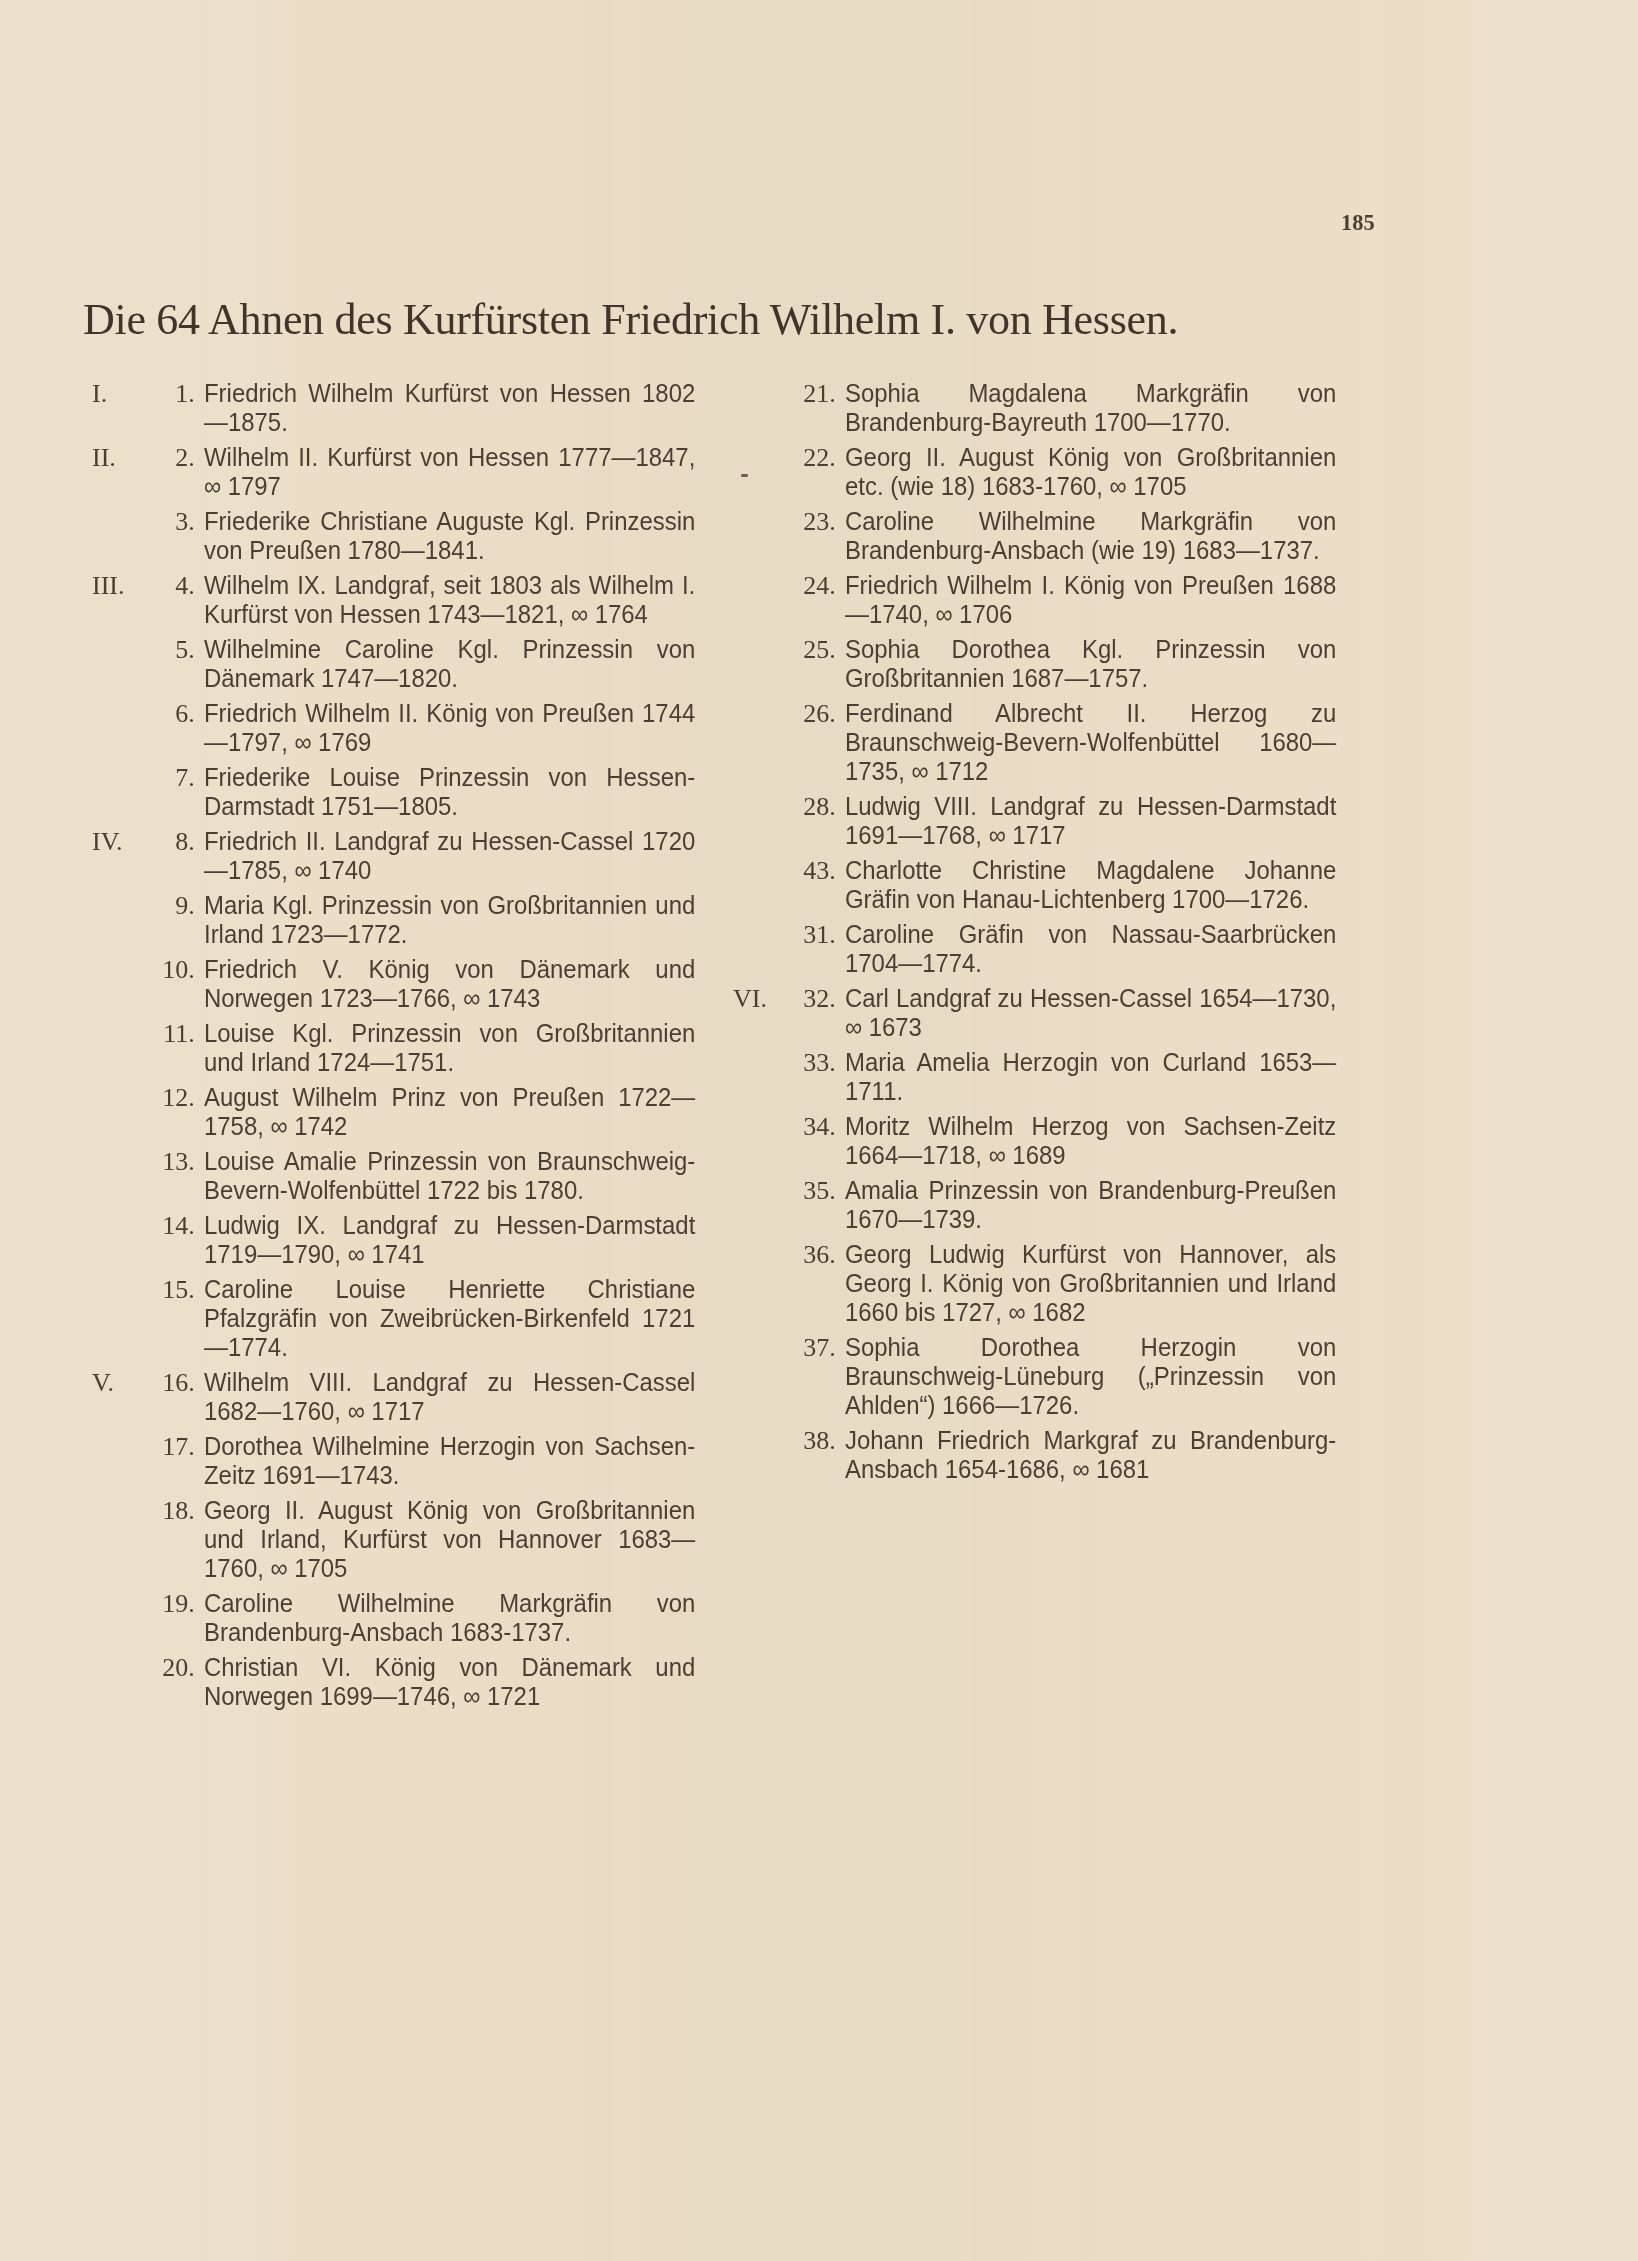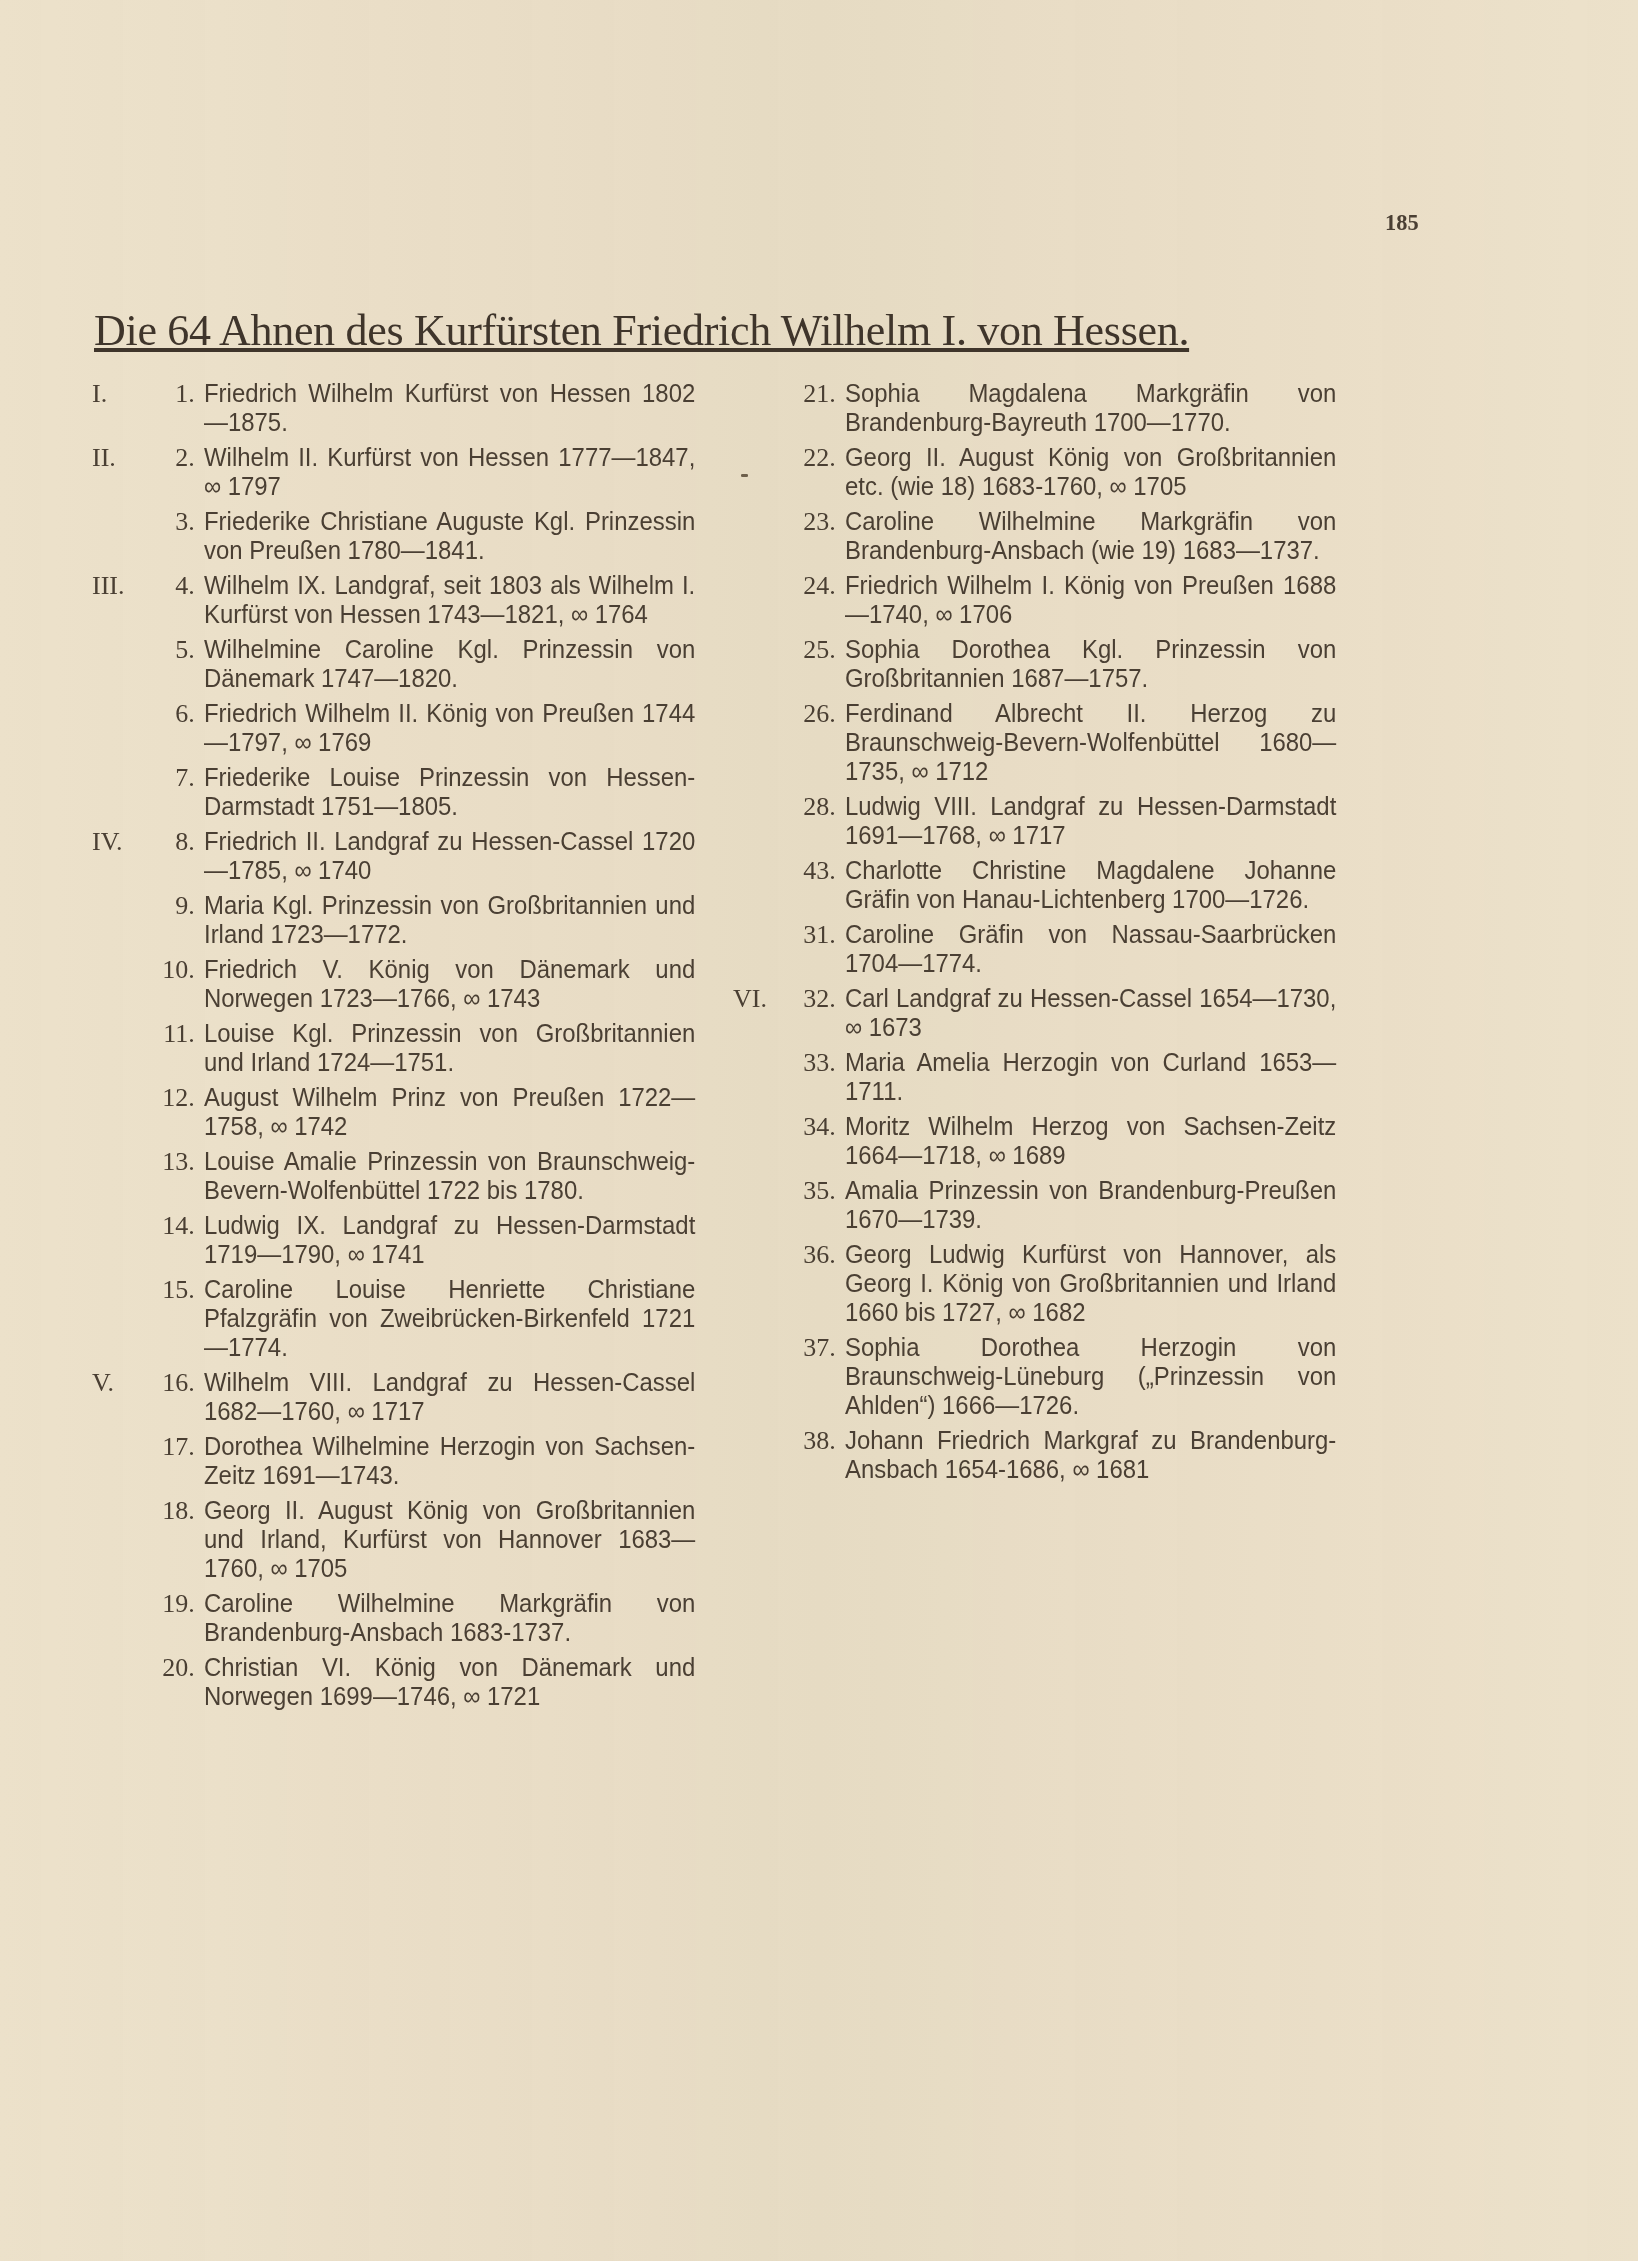--- a/index.html
+++ b/index.html
@@ -9,21 +9,20 @@
     background-image: linear-gradient(90deg, rgba(255,255,255,0.06) 0%, rgba(0,0,0,0.02) 50%, rgba(255,255,255,0.05) 100%);
     color: #4a3f33;
     font-family: "Liberation Sans", "DejaVu Sans", sans-serif;
     position: relative;
     overflow: hidden;
   }
   .page-number {
     position: absolute; left: 1341px; top: 210px;
     font-size: 22.4px; font-weight: bold; color: #4a3f33;
     font-family: "Liberation Serif", serif;
-    margin-left: 44px;
   }
   .page-title {
     position: absolute; left: 79px; top: 290px; width: 1319px;
     font-family: "Liberation Serif", "DejaVu Serif", serif;
     font-size: 44px; color: #3f352b; white-space: nowrap;
     letter-spacing: -0.3px;
   }
   .column {
     position: absolute; top: 379px;
     font-family: "Liberation Sans Narrow", "Liberation Sans", sans-serif;
@@ -55,21 +54,21 @@
   }
   .stray-mark {
     position: absolute; left: 741px; top: 474px;
     width: 6.6px; height: 2.6px; background: #6d5f4b; border-radius: 1.3px;
   }
 </style>
 </head>
 <body>
 
 <div class="page-number">185</div>
-<h1 class="page-title" style="margin:15px;font-weight:normal;text-decoration:underline;">Die 64 Ahnen des Kurfürsten Friedrich Wilhelm I. von Hessen.</h1>
+<h1 class="page-title" style="margin:4px;font-weight:normal;">Die 64 Ahnen des Kurfürsten Friedrich Wilhelm I. von Hessen.</h1>
 <div class="stray-mark"></div>
 
 <div class="column col-left" id="col-left">
     <div class="entry">
       <span class="gen">I.</span>
       <span class="num">1.</span>
       <span class="text">Friedrich Wilhelm Kurfürst von Hessen 1802—1875.</span>
     </div>
     <div class="entry">
       <span class="gen">II.</span>

